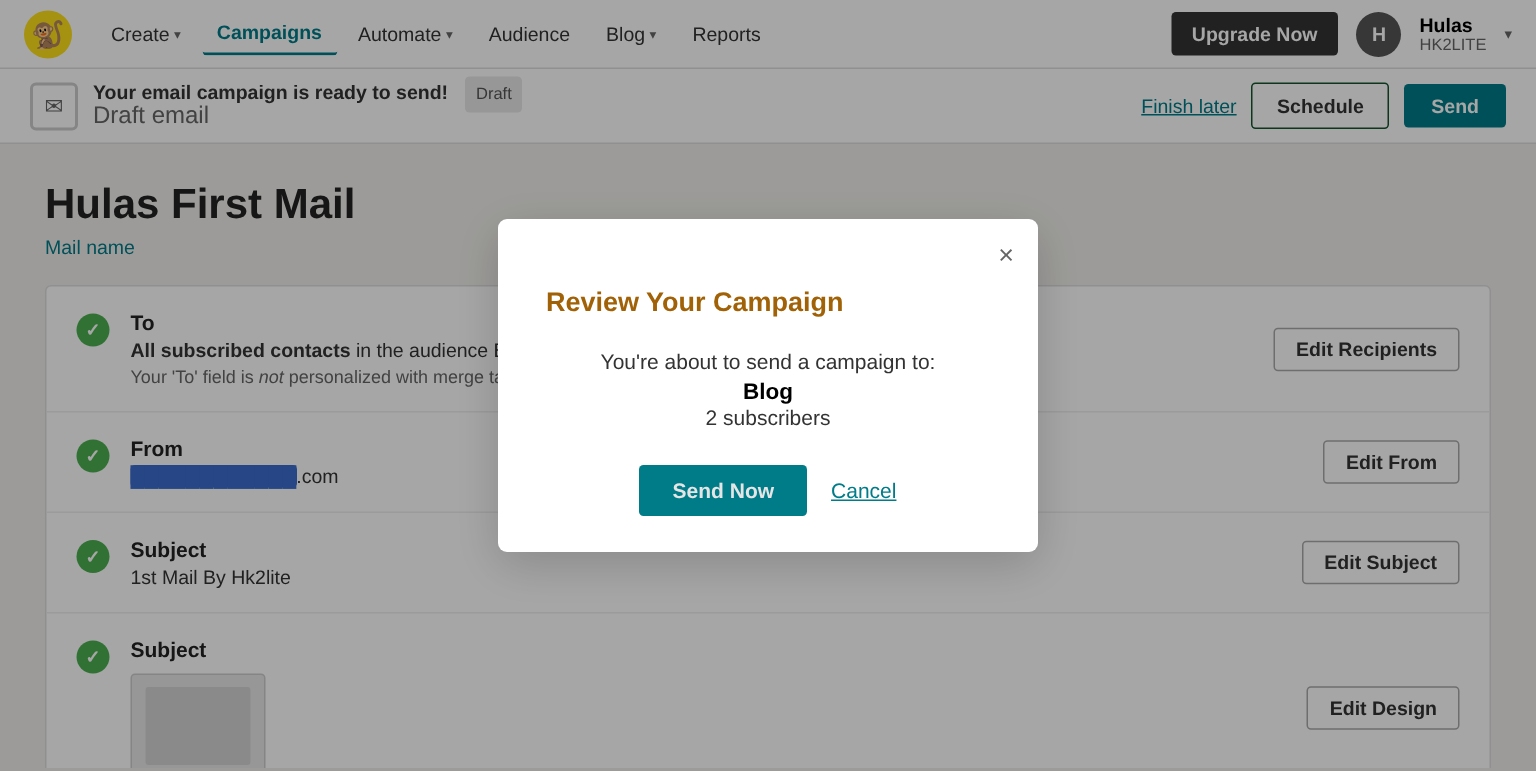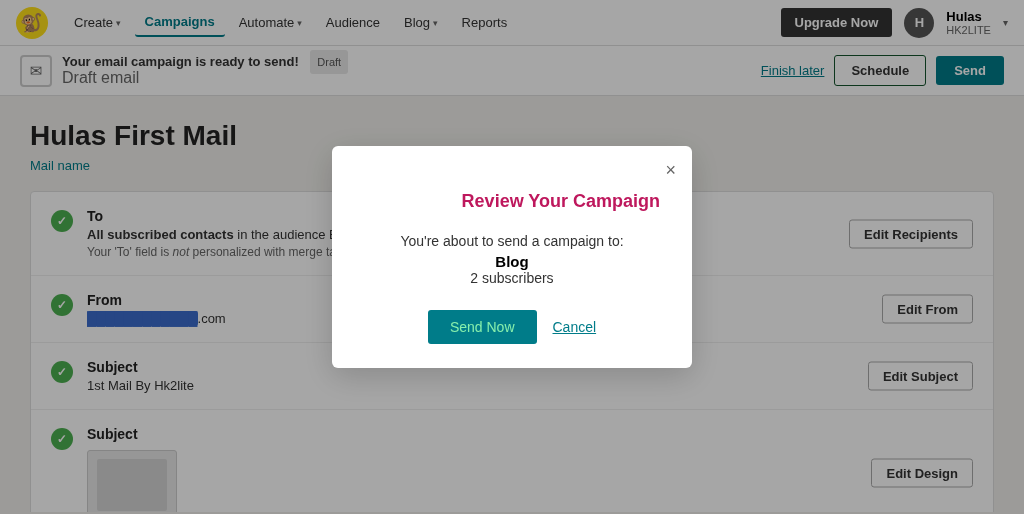--- a/index.html
+++ b/index.html
@@ -187,40 +187,40 @@
     
     .modal {
       background: #fff;
       border-radius: 6px;
       width: 360px;
       padding: 28px 32px 24px;
       position: relative;
       box-shadow: 0 8px 32px rgba(0,0,0,0.18);
     }
     .modal-title {
-      font-size: 18px; font-weight: 700; color: #be185d;
-      text-align: right; margin-bottom: 18px; margin-top: 17px;
+      font-size: 18px; font-weight: 700; color: #a16207;
+      text-align: left; margin-bottom: 18px; margin-top: 17px;
     }
     .modal-close {
       position: absolute; top: 14px; right: 16px;
       background: none; border: none;
       font-size: 18px; color: #666; cursor: pointer;
     }
     .modal-body {
       text-align: center; margin-bottom: 24px;
     }
     .modal-body p { font-size: 14px; color: #333; line-height: 1.6; }
     .modal-body .audience-name { font-weight: 700; font-size: 15px; display: block; }
     .modal-body .subscriber-count { font-size: 14px; color: #333; display: block; }
     .modal-actions {
       display: flex; align-items: center; justify-content: center; gap: 16px;
     }
     .modal-send-btn {
       background: #007c89; border: none;
-      color: #86efac; font-size: 14px; font-weight: 400;
+      color: #e5e5e5; font-size: 14px; font-weight: 700;
       padding: 9px 22px; border-radius: 3px; cursor: pointer;
     }
     .modal-cancel-btn {
       background: none; border: none;
       color: #007c89; font-size: 14px; cursor: pointer;
       text-decoration: underline;
     }
 
     
     .page-scroll { overflow-y: auto; height: calc(514px - 46px - 52px); }

